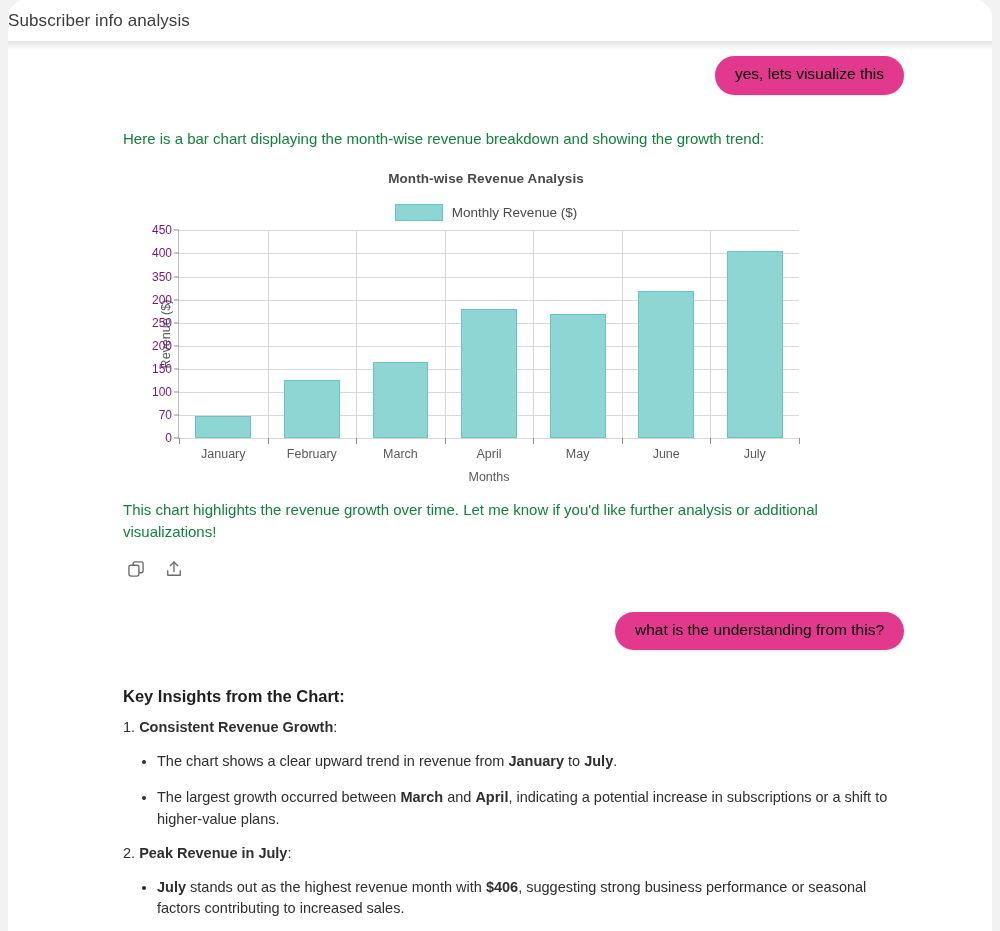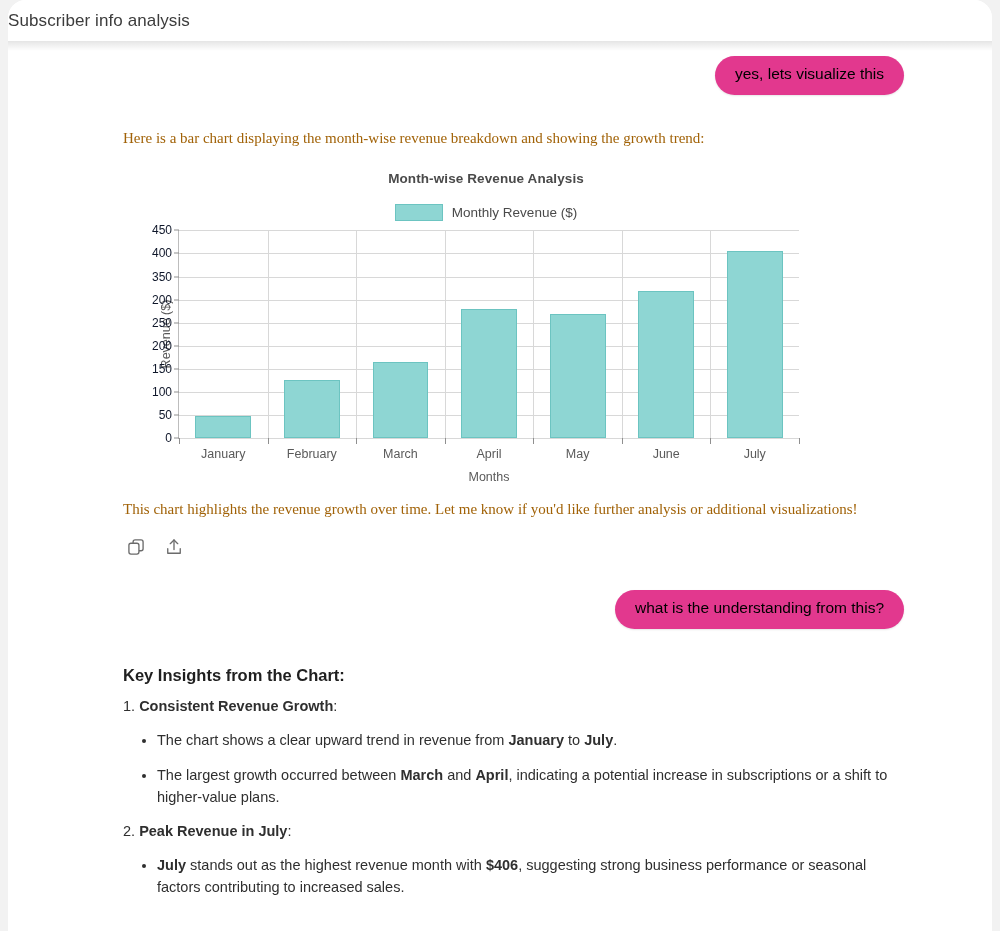--- a/index.html
+++ b/index.html
@@ -73,23 +73,22 @@
     white-space: nowrap;
     box-shadow: 0 1px 2px rgba(0,0,0,.10);
   }
 
   .assistant-block {
     padding-left: 115px;
     padding-right: 95px;
   }
   .assistant-text {
     font-size: 15px;
-    color: #a16207;
+    color: #15803d;
     line-height: 1.45;
-    font-family: Liberation Serif, serif;
   }
 
   
   .chart-wrap {
     margin-top: 22px;
     margin-left: -2px;
     width: 690px;
     position: relative;
   }
   .chart-title {
@@ -142,21 +141,21 @@
     top: 0;
     bottom: 0;
     width: 1px;
     background: #d8d8d8;
   }
   .ytick {
     position: absolute;
     right: calc(100% + 7px);
     transform: translateY(-50%);
     font-size: 12px;
-    color: #0f172a;
+    color: #701a75;
     white-space: nowrap;
     margin-left: 15px;
   }
   .ytick-mark {
     position: absolute;
     right: calc(100% + 0px);
     width: 5px;
     height: 1px;
     background: #8f8f8f;
     transform: translateY(-.5px);
@@ -290,21 +289,21 @@
         </div>
 
         <div class="plot-area" id="plot-area">
           <div class="yaxis-title">Revenue ($)</div>
           <div id="grid-layer">
               <div class="gridline" style="top: 100%;"></div>
               <div class="ytick-mark" style="top: 100%;"></div>
               <div class="ytick" style="top: 100%;">0</div>
               <div class="gridline" style="top: 88.8889%;"></div>
               <div class="ytick-mark" style="top: 88.8889%;"></div>
-              <div class="ytick" style="top: 88.8889%;">50</div>
+              <div class="ytick" style="top: 88.8889%;">70</div>
               <div class="gridline" style="top: 77.7778%;"></div>
               <div class="ytick-mark" style="top: 77.7778%;"></div>
               <div class="ytick" style="top: 77.7778%;">100</div>
               <div class="gridline" style="top: 66.6667%;"></div>
               <div class="ytick-mark" style="top: 66.6667%;"></div>
               <div class="ytick" style="top: 66.6667%;">150</div>
               <div class="gridline" style="top: 55.5556%;"></div>
               <div class="ytick-mark" style="top: 55.5556%;"></div>
               <div class="ytick" style="top: 55.5556%;">200</div>
               <div class="gridline" style="top: 44.4444%;"></div>

